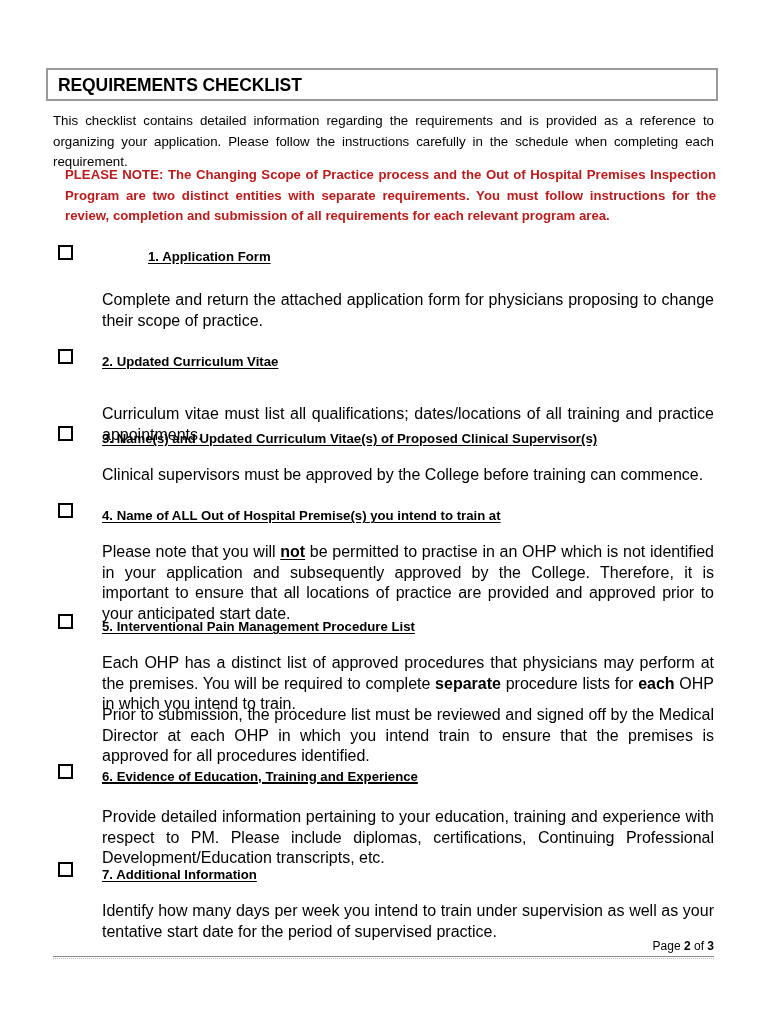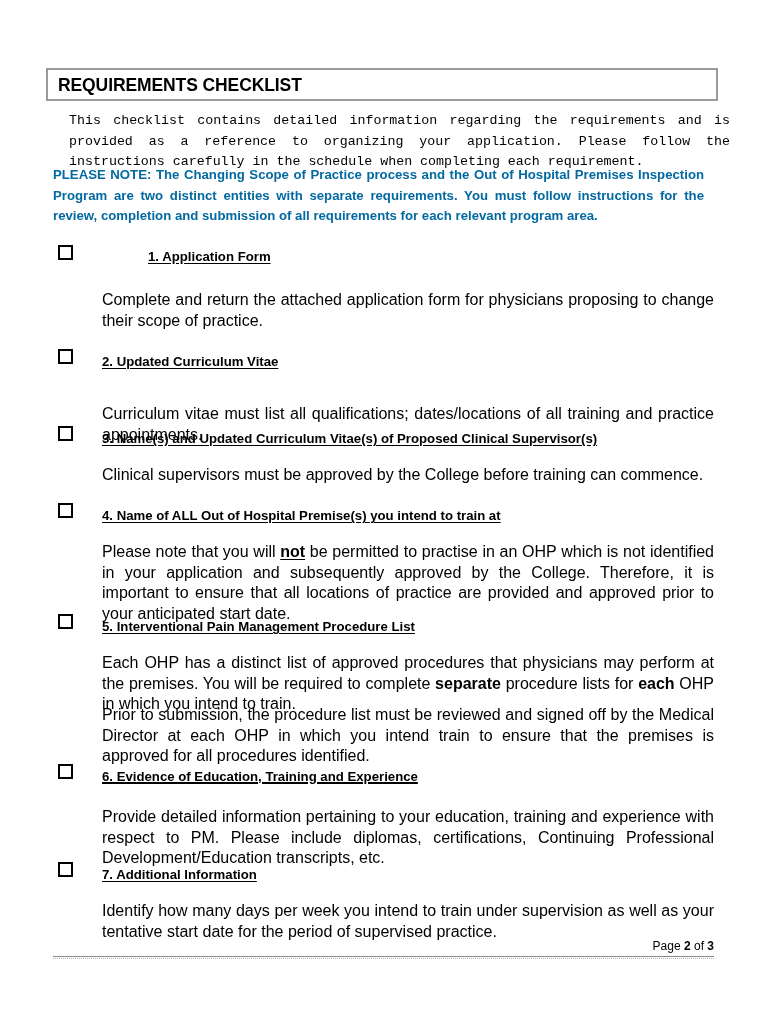--- a/index.html
+++ b/index.html
@@ -43,28 +43,27 @@
     font-size: 17.5px;
     font-weight: bold;
     letter-spacing: -0.1px;
     color: #000000;
     white-space: nowrap;
   }
 
   
   .intro {
     position: absolute;
-    left: 69px;
+    left: 53px;
     top: 111px;
     width: 661px;
     font-size: 13.3px;
     line-height: 20.5px;
     text-align: justify;
     text-justify: inter-word;
-    font-family: Liberation Mono, monospace;
   }
 
   
   .note {
     position: absolute;
     left: 53px;
     top: 165px;
     width: 651px;
     font-size: 13.2px;
     line-height: 20.5px;
@@ -152,21 +151,21 @@
 <body>
 
 <div class="page">
 
   <div class="title-box">
     <div class="title-text">REQUIREMENTS CHECKLIST</div>
   </div>
 
   <div class="intro">This checklist contains detailed information regarding the requirements and is provided as a reference to organizing your application. Please follow the instructions carefully in the schedule when completing each requirement.</div>
 
-  <div class="note" style="color: #0369a1;">PLEASE NOTE: The Changing Scope of Practice process and the Out of Hospital Premises Inspection Program are two distinct entities with separate requirements. You must follow instructions for the review, completion and submission of all requirements for each relevant program area.</div>
+  <div class="note" style="color: #b91c1c; margin-left: 12px;">PLEASE NOTE: The Changing Scope of Practice process and the Out of Hospital Premises Inspection Program are two distinct entities with separate requirements. You must follow instructions for the review, completion and submission of all requirements for each relevant program area.</div>
 
   <div id="items-container">
       <div class="item">
         <div class="checkbox" style="top: 245px;"></div>
         <div class="item-heading" style="top: 248px; margin-left: 46px;"><span class="u">1.  Application Form</span></div>
         <div class="item-body" style="top: 290px;"><span>Complete and return the attached application form for physicians proposing to change their scope of practice.</span></div>
       </div>
       <div class="item">
         <div class="checkbox" style="top: 349px;"></div>
         <div class="item-heading" style="top: 353px;"><span class="u">2.  Updated Curriculum Vitae</span></div>

